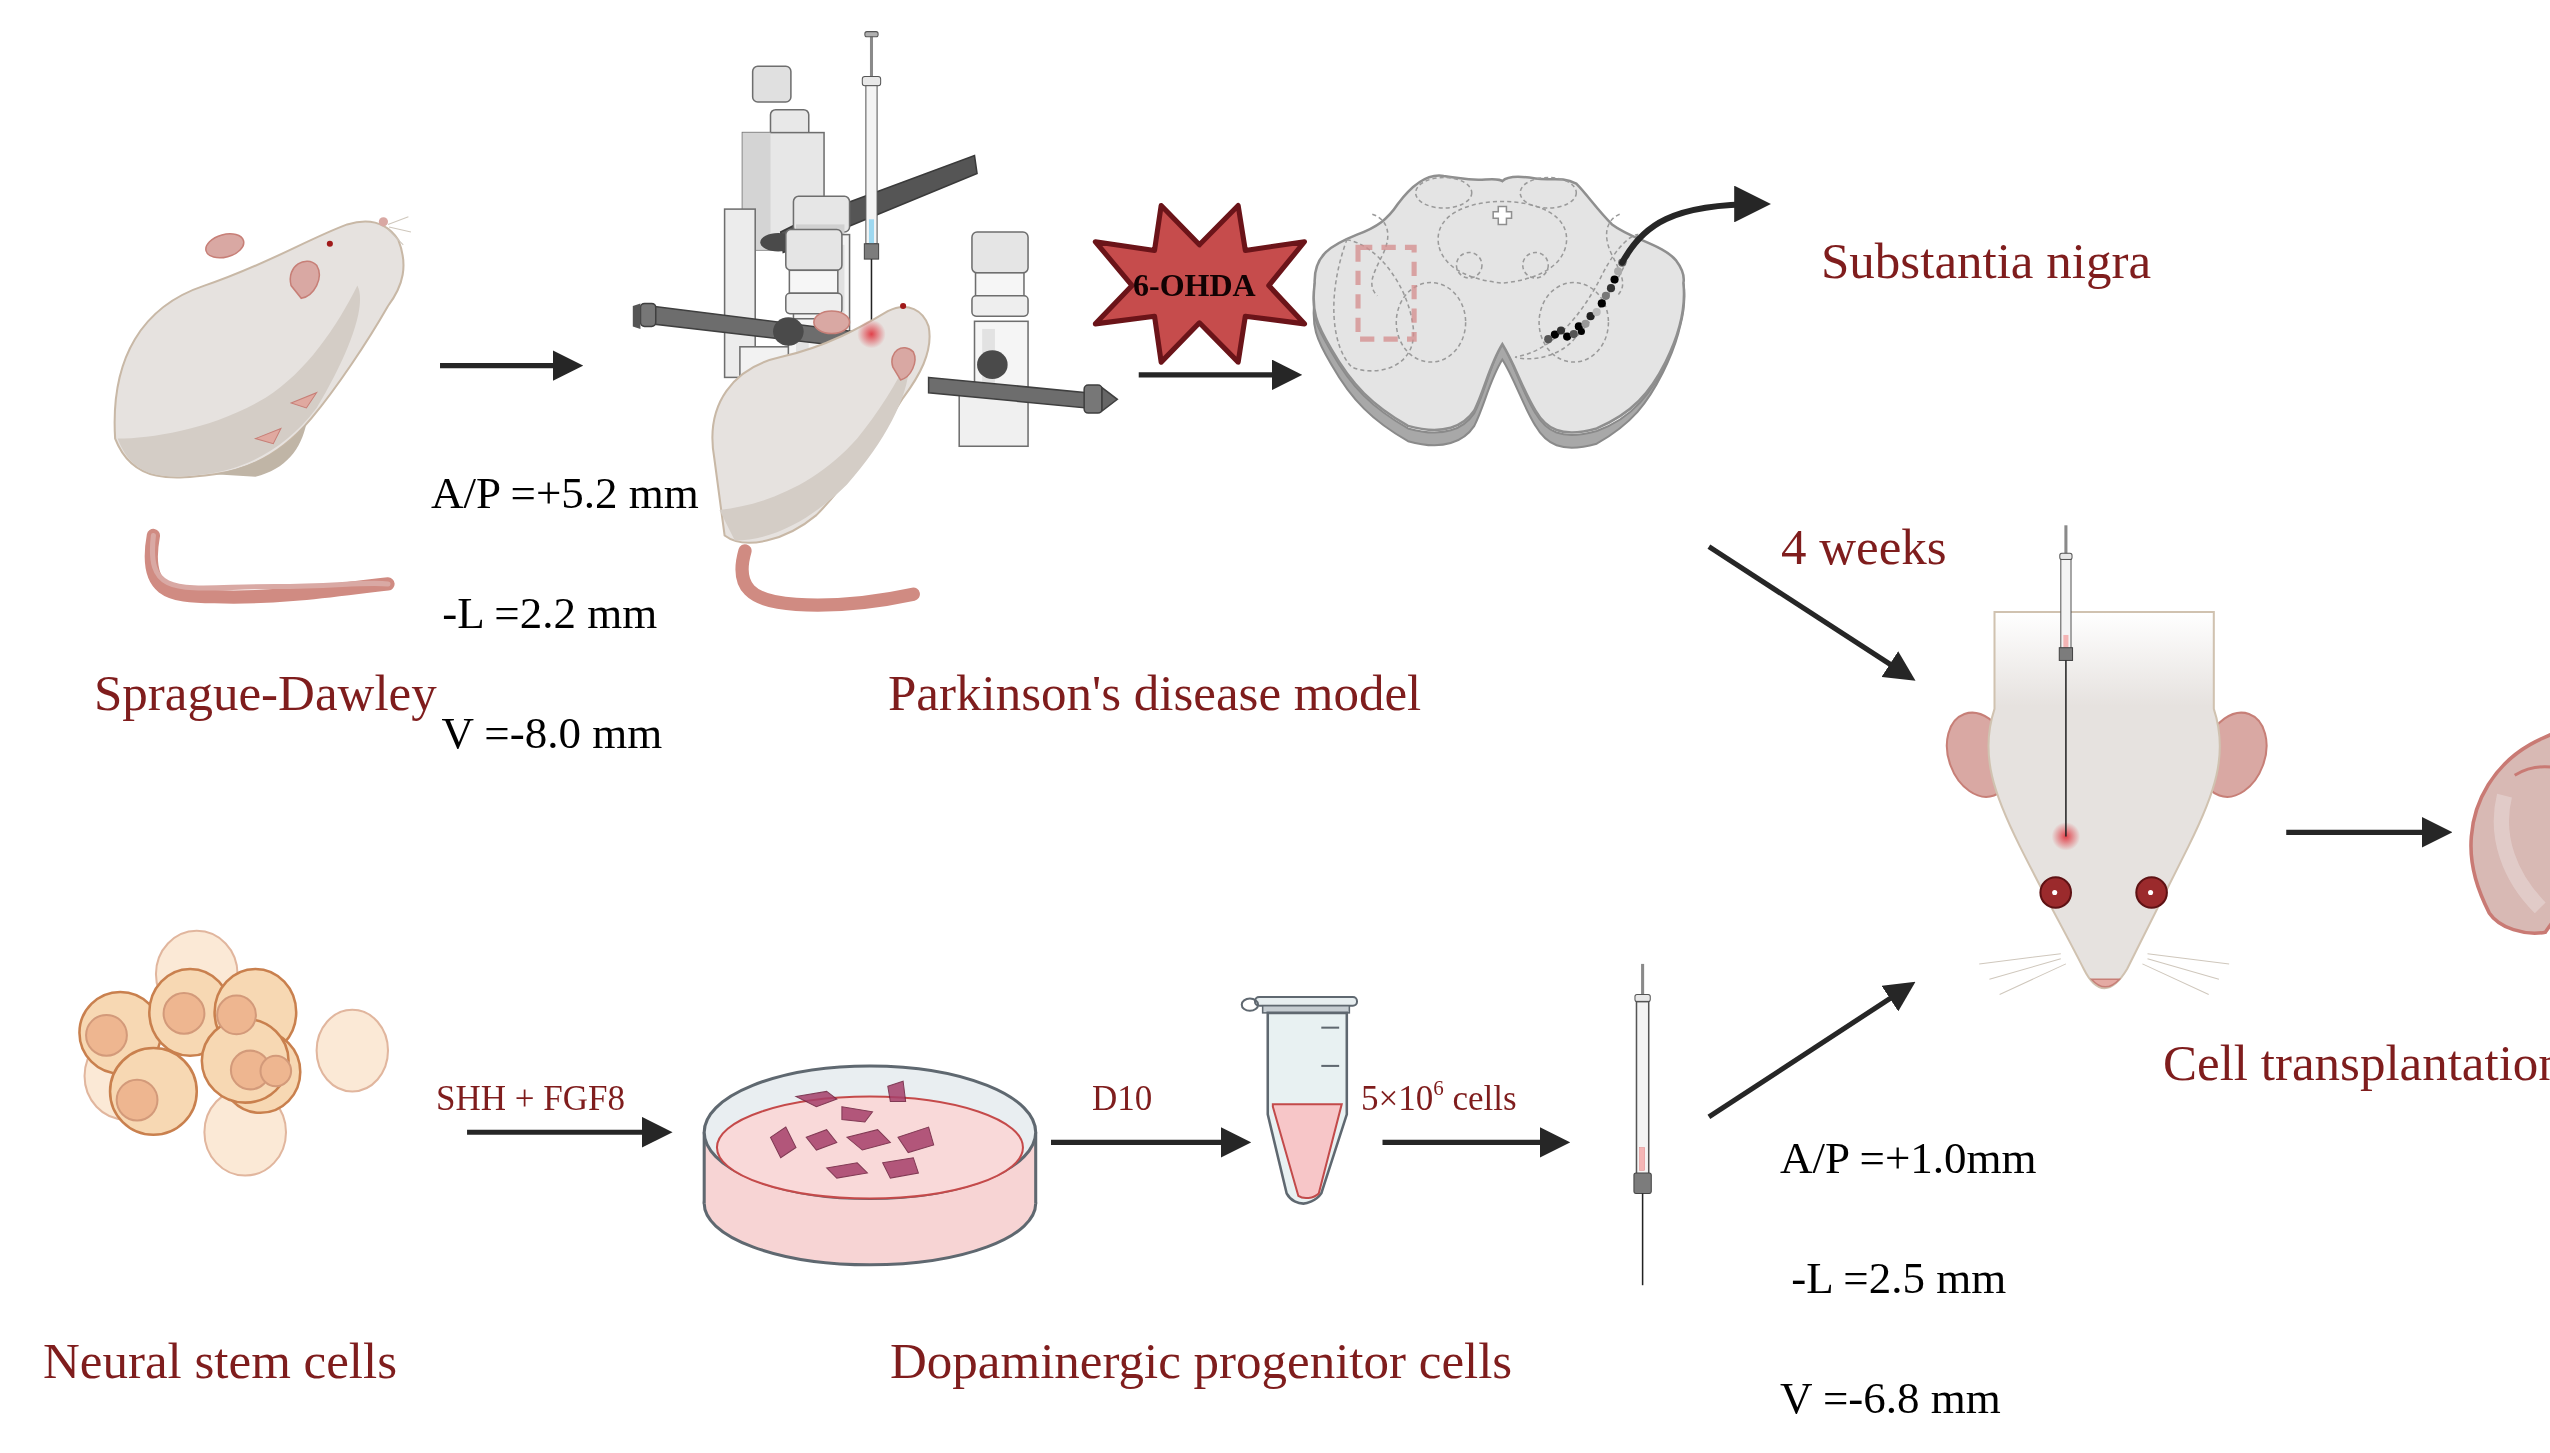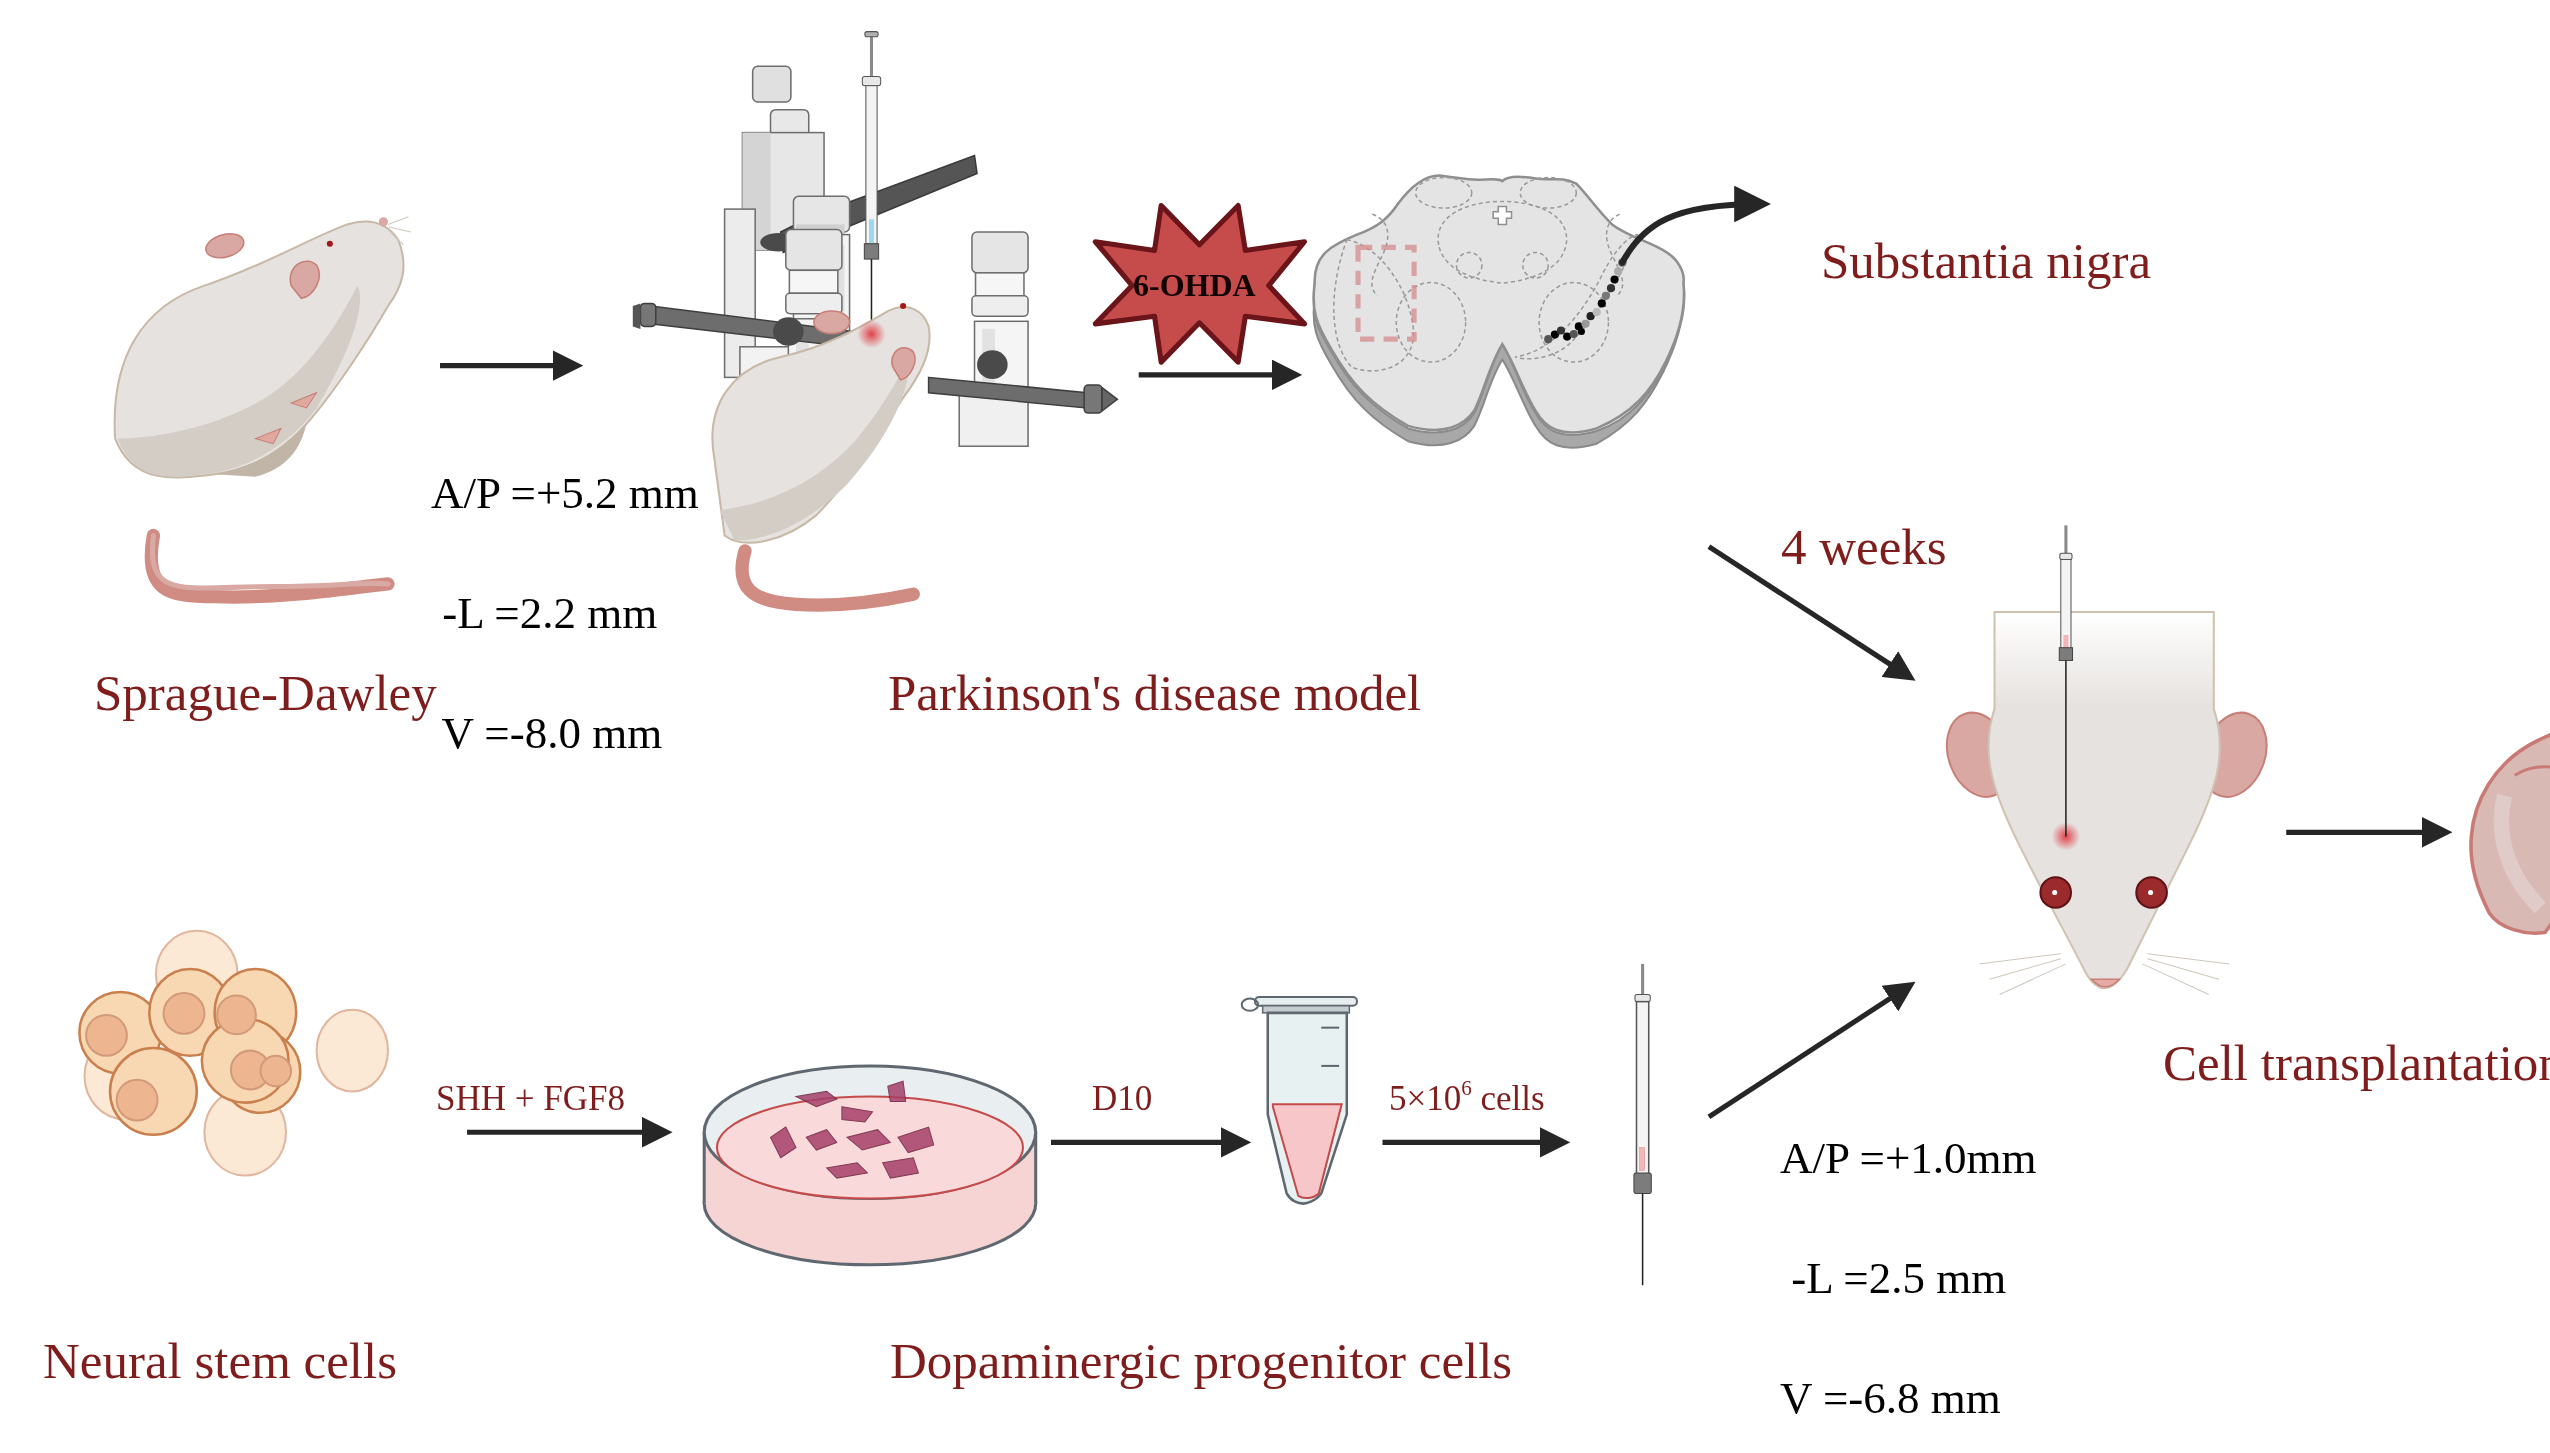--- a/index.html
+++ b/index.html
@@ -309,21 +309,21 @@
 <div class="lbl big" style="left:1781px; top:522px;">4 weeks</div>
 
 <div class="lbl big" style="left:2163px; top:1038px;">Cell transplantation</div>
 
 <div class="lbl big" style="left:43px; top:1336px;">Neural stem cells</div>
 
 <div class="lbl med" style="left:436px; top:1081px;">SHH + FGF8</div>
 
 <div class="lbl med" style="left:1092px; top:1081px;">D10</div>
 
-<div class="lbl med" style="left:1361px; top:1081px;margin-left:28px;"><span>5×10</span><sup>6</sup><span> cells</span></div>
+<div class="lbl med" style="left:1361px; top:1081px;"><span>5×10</span><sup>6</sup><span> cells</span></div>
 
 <div class="lbl big" style="left:890px; top:1336px;text-align:center;">Dopaminergic progenitor cells</div>
 
 <div class="coords" style="left:1780px; top:1058px;">
   <div>A/P =+1.0mm</div>
   <div> -L =2.5 mm</div>
   <div>V =-6.8 mm</div>
 </div>
 
 

